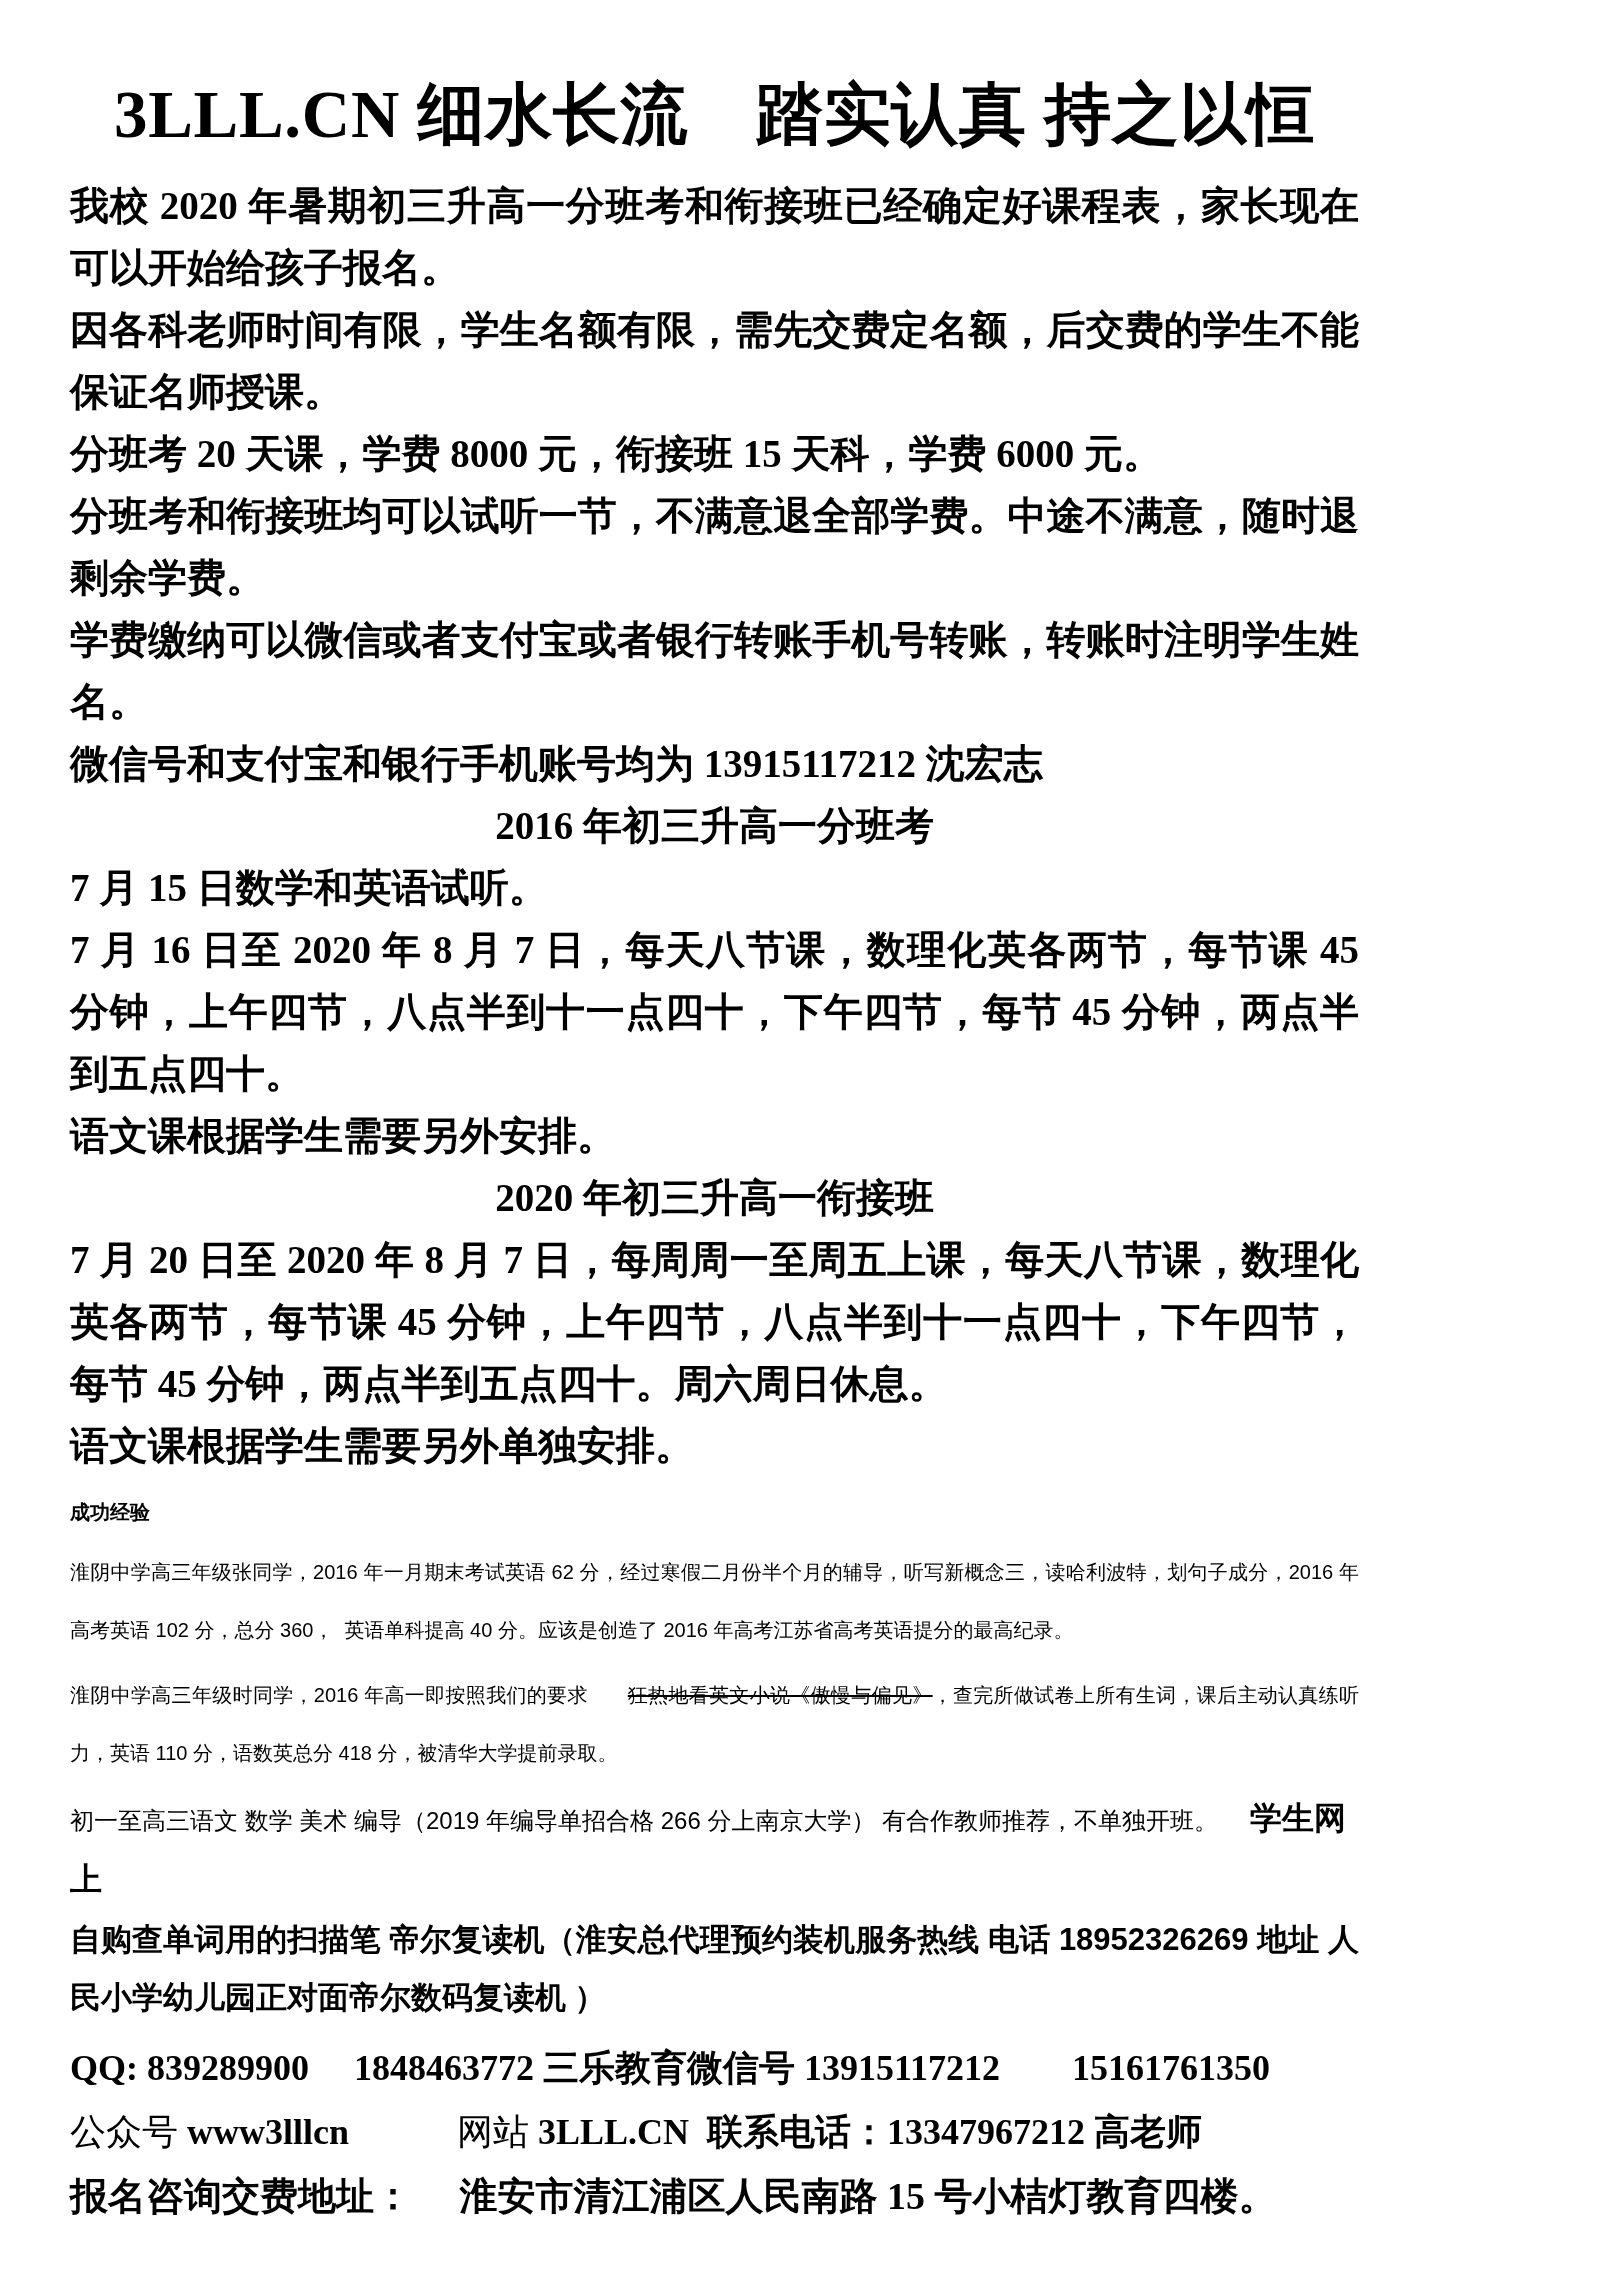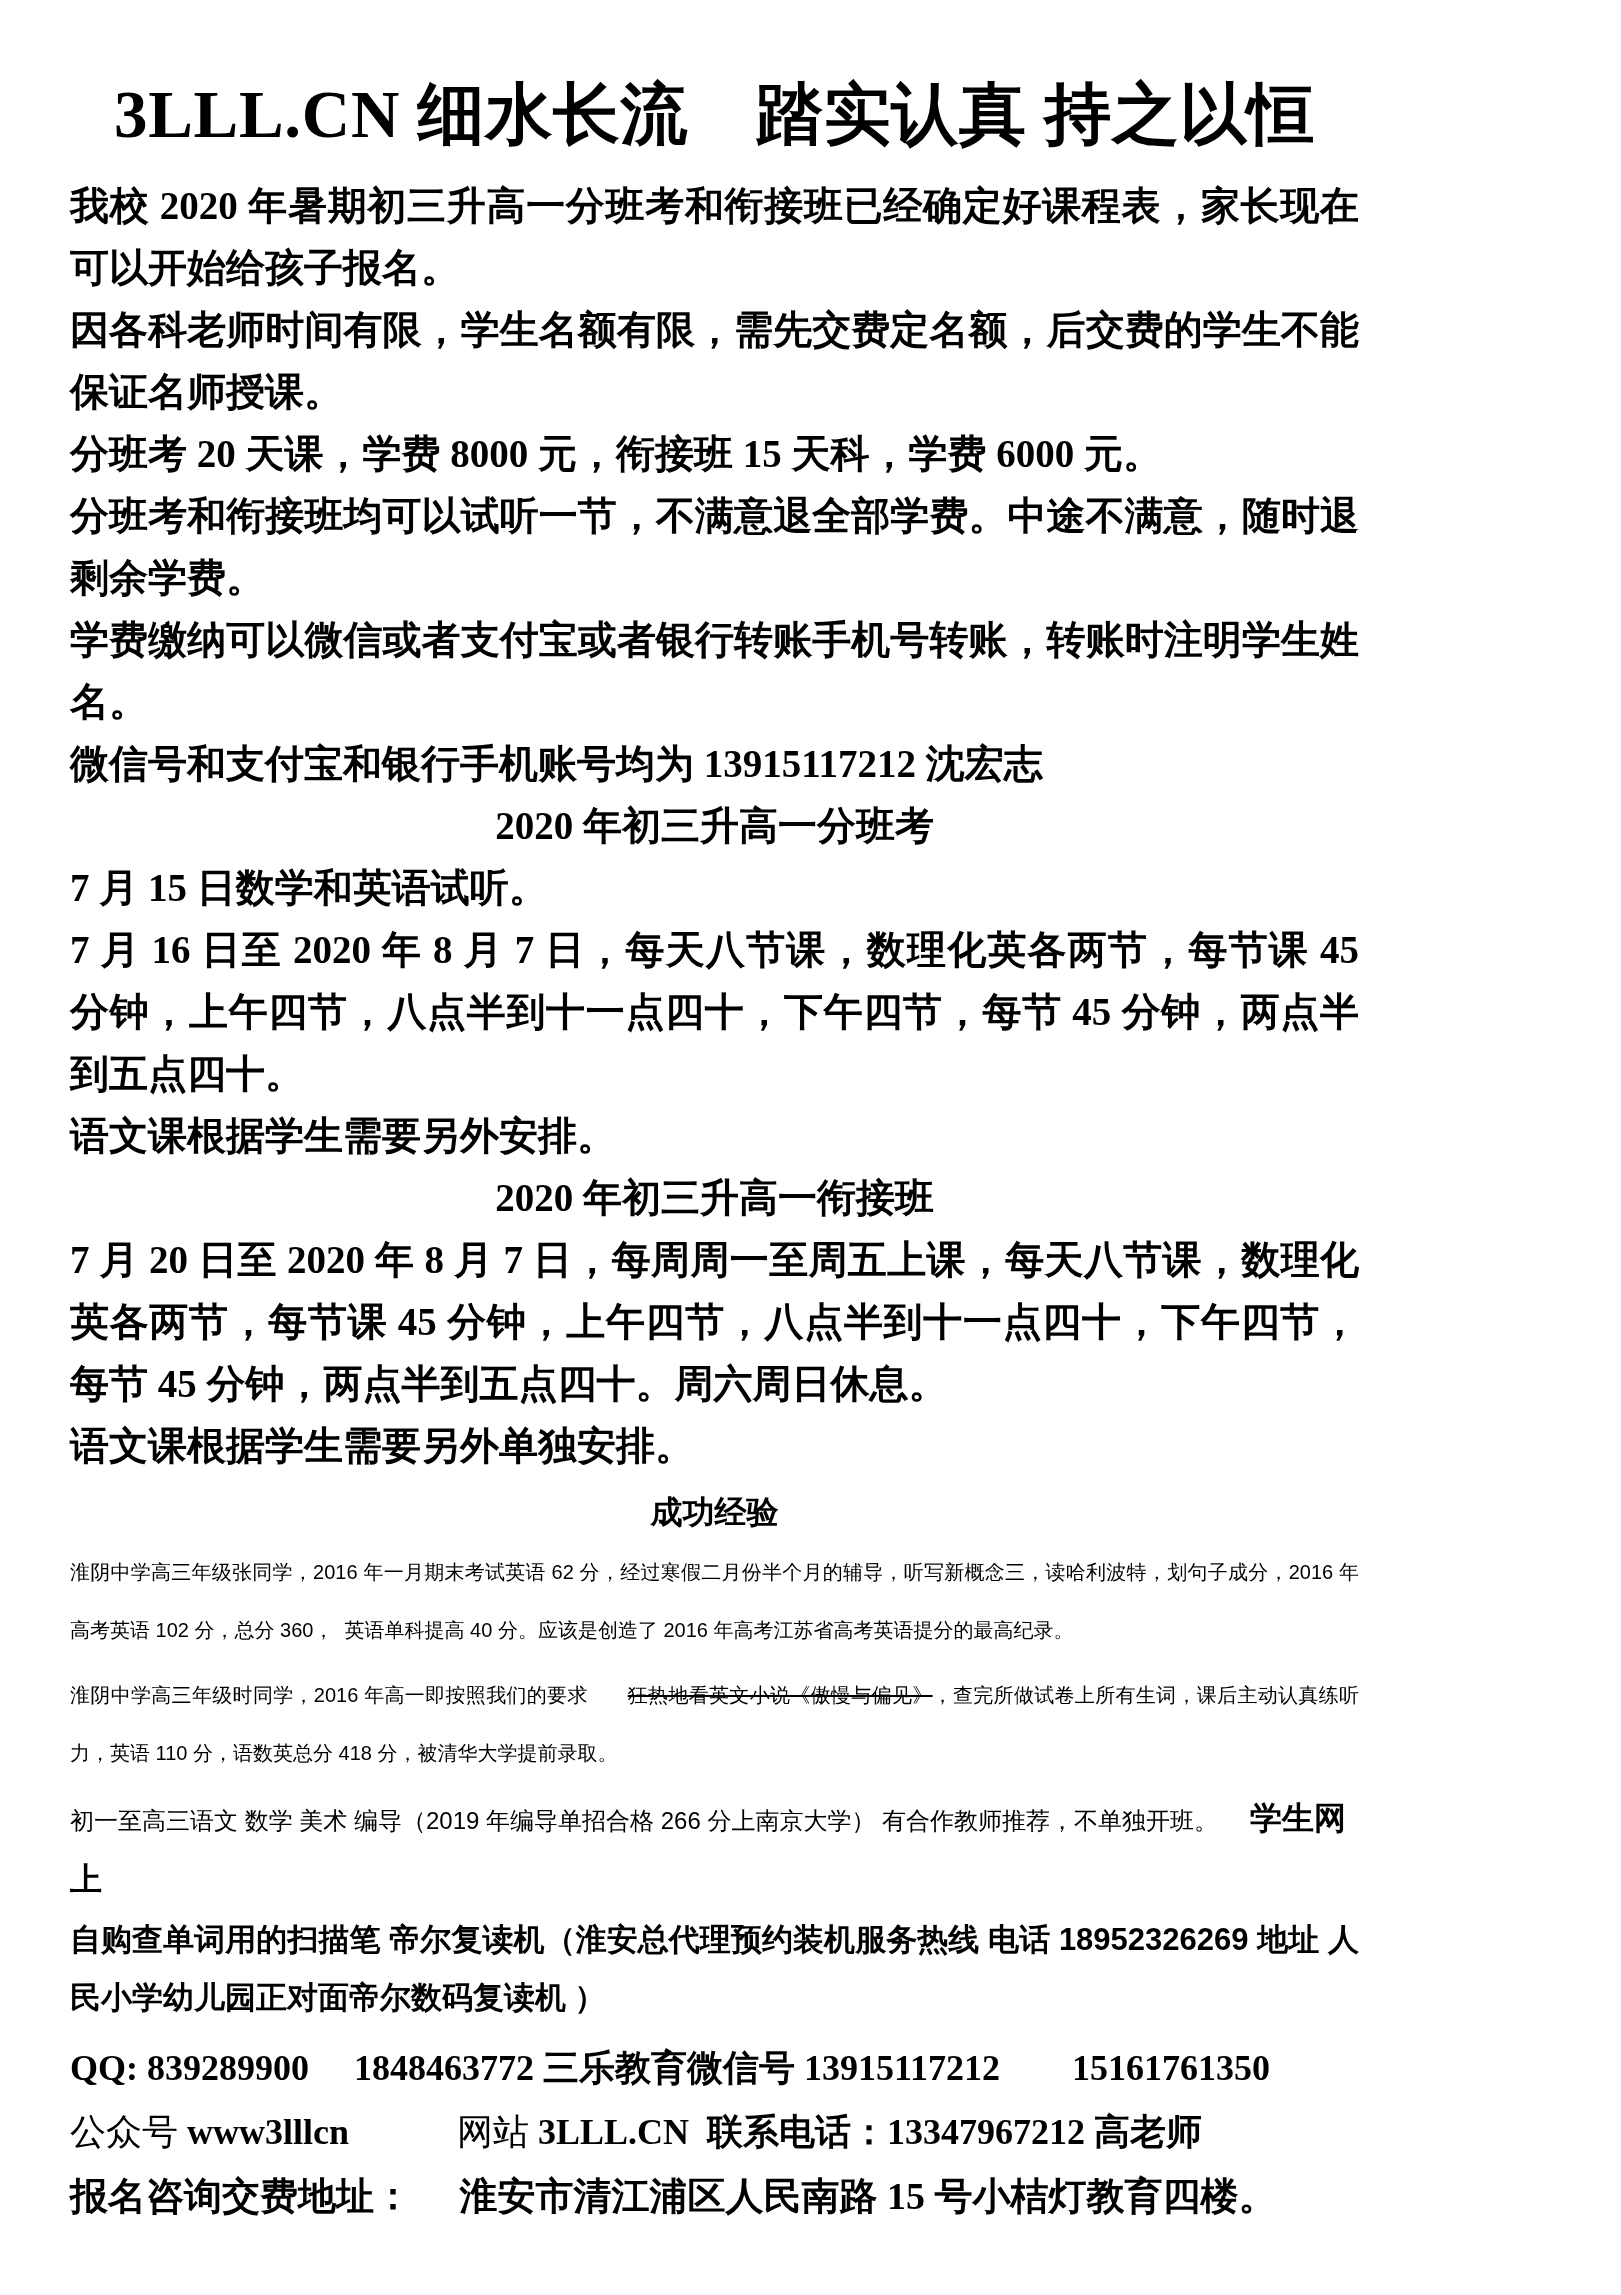--- a/index.html
+++ b/index.html
@@ -39,24 +39,24 @@
   h2.sec {
     font-size: 39px;
     font-weight: bold;
     line-height: 62px;
     margin: 0;
     text-align: center;
     white-space: pre-wrap;
   }
   h3.success-h {
     font-family: "Liberation Sans", sans-serif;
-    font-size: 32px;
+    font-size: 20px;
     font-weight: 600;
     line-height: 61px;
-    text-align: center;
+    text-align: left;
     margin: 4.3px 0 0 0;
     white-space: pre-wrap;
   }
   p.case {
     font-family: "Liberation Sans", sans-serif;
     font-size: 20px;
     font-weight: 400;
     line-height: 58px;
     margin: 0 0 7.2px 0;
     text-align: justify;
@@ -114,21 +114,21 @@
 
   <h1 class="title">3LLL.CN 细水长流　踏实认真 持之以恒</h1>
 
   <p class="body t">我校 2020 年暑期初三升高一分班考和衔接班已经确定好课程表，家长现在可以开始给孩子报名。</p>
   <p class="body t">因各科老师时间有限，学生名额有限，需先交费定名额，后交费的学生不能保证名师授课。</p>
   <p class="body t">分班考 20 天课，学费 8000 元，衔接班 15 天科，学费 6000 元。</p>
   <p class="body t">分班考和衔接班均可以试听一节，不满意退全部学费。中途不满意，随时退剩余学费。</p>
   <p class="body t">学费缴纳可以微信或者支付宝或者银行转账手机号转账，转账时注明学生姓名。</p>
   <p class="body t">微信号和支付宝和银行手机账号均为 13915117212 沈宏志</p>
 
-  <h2 class="sec">2020 年初三升高一分班考</h2>
+  <h2 class="sec">2016 年初三升高一分班考</h2>
   <p class="body t">7 月 15 日数学和英语试听。</p>
   <p class="body t">7 月 16 日至 2020 年 8 月 7 日，每天八节课，数理化英各两节，每节课 45 分钟，上午四节，八点半到十一点四十，下午四节，每节 45 分钟，两点半到五点四十。</p>
   <p class="body t">语文课根据学生需要另外安排。</p>
 
   <h2 class="sec">2020 年初三升高一衔接班</h2>
   <p class="body t">7 月 20 日至 2020 年 8 月 7 日，每周周一至周五上课，每天八节课，数理化英各两节，每节课 45 分钟，上午四节，八点半到十一点四十，下午四节，每节 45 分钟，两点半到五点四十。周六周日休息。</p>
   <p class="body t">语文课根据学生需要另外单独安排。</p>
 
   <h3 class="success-h">成功经验</h3>
 

